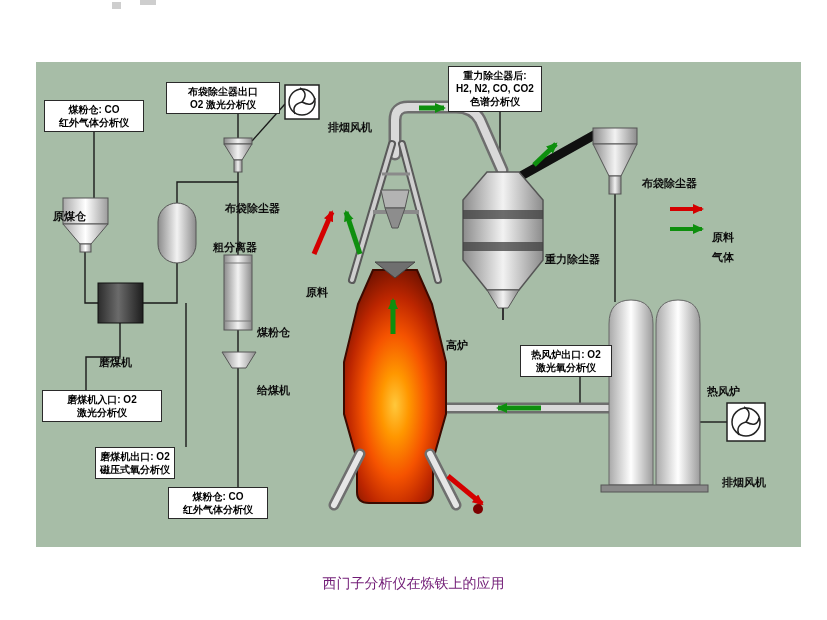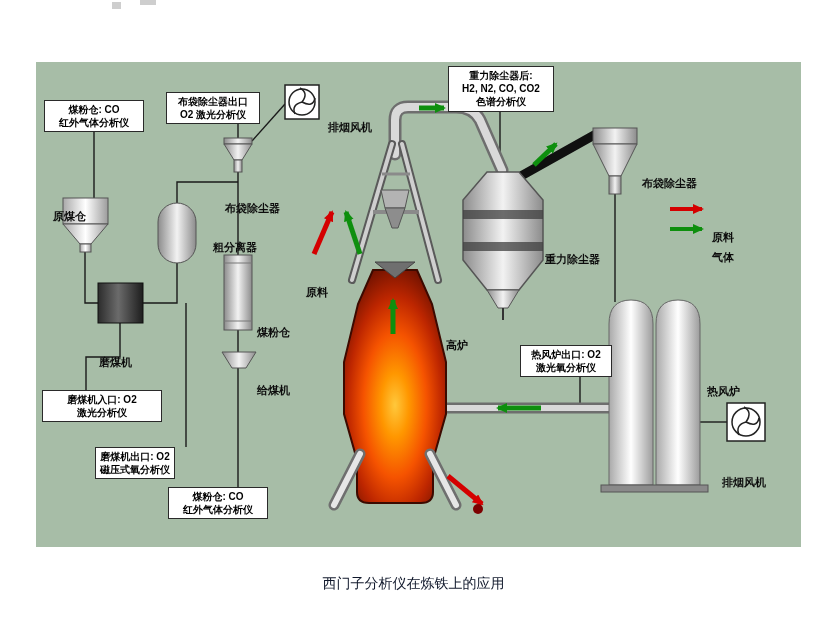--- a/index.html
+++ b/index.html
@@ -3,21 +3,21 @@
 <meta charset="utf-8">
 <style>
   html,body{margin:0;padding:0;background:#fff;}
   .page{position:relative;width:827px;height:620px;background:#fff;overflow:hidden;
         font-family:"Liberation Sans","DejaVu Sans",sans-serif;}
   .diagram{position:absolute;left:36px;top:62px;width:765px;height:485px;background:#a7bda7;}
   .diagram svg{position:absolute;left:0;top:0;}
   .lbl{position:absolute;font-size:11px;font-weight:bold;color:#0d0d0d;white-space:nowrap;line-height:1.1;margin-top:29px;}
   .abox{position:absolute;background:#ffffff;border:1px solid #2a2a2a;font-size:10px;font-weight:bold;
         color:#000;text-align:center;line-height:1.32;padding:2px 2px;white-space:pre-line;box-sizing:border-box;}
-  .caption{position:absolute;left:0;right:0;top:575px;text-align:center;font-size:14px;color:#0f172a;}
+  .caption{position:absolute;left:0;right:0;top:575px;text-align:center;font-size:14px;color:#701a75;}
   .artifact{position:absolute;background:#bdbdbd;opacity:.75;}
 </style>
 </head>
 <body>
 
 <div class="page">
 
   <div class="artifact" style="left:112px;top:2px;width:9px;height:7px"></div>
   <div class="artifact" style="left:140px;top:0;width:16px;height:5px"></div>
 
@@ -173,25 +173,25 @@
         <path d="M412,414 L446,442" stroke="#d40000" stroke-width="5" marker-end="url(#ar)"></path>
         <circle cx="442" cy="447" r="5" fill="#7d0000"></circle>
       </g>
 
       <g fill="none">
         <path d="M634,147 L666,147" stroke="#d40000" stroke-width="4" marker-end="url(#ar)"></path>
         <path d="M634,167 L666,167" stroke="#0e8f0e" stroke-width="4" marker-end="url(#ag)"></path>
       </g>
     </svg>
 
-    <div class="abox" style="left:130px;top:30px;width:94px">布袋除尘器出口
+    <div class="abox" style="left:130px;top:20px;width:114px">布袋除尘器出口
 O2 激光分析仪</div>
     <div class="abox" style="left:8px;top:38px;width:100px">煤粉仓: CO
 红外气体分析仪</div>
-    <div class="abox" style="left:412px;top:4px;width:106px">重力除尘器后:
+    <div class="abox" style="left:412px;top:4px;width:94px">重力除尘器后:
 H2, N2, CO, CO2
 色谱分析仪</div>
     <div class="abox" style="left:484px;top:283px;width:92px">热风炉出口: O2
 激光氧分析仪</div>
     <div class="abox" style="left:6px;top:328px;width:120px">磨煤机入口: O2
 激光分析仪</div>
     <div class="abox" style="left:59px;top:385px;width:80px">磨煤机出口: O2
 磁压式氧分析仪</div>
     <div class="abox" style="left:132px;top:425px;width:100px">煤粉仓: CO
 红外气体分析仪</div>

